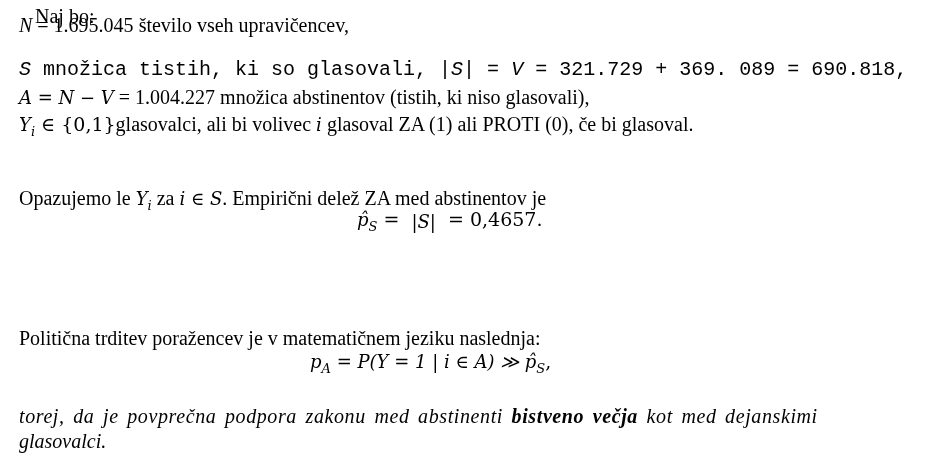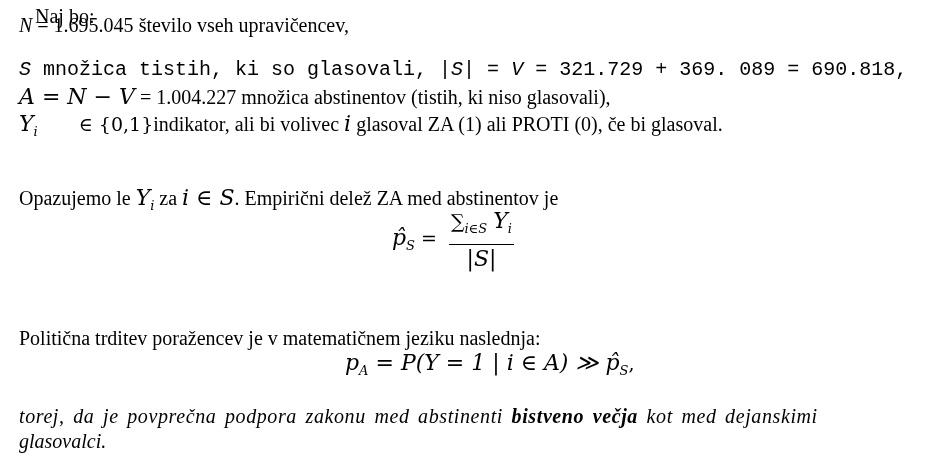--- a/index.html
+++ b/index.html
@@ -3,22 +3,22 @@
 <meta charset="utf-8">
 <style>
   html, body { margin:0; padding:0; background:#ffffff; }
   body {
     width:943px; height:461px; overflow:hidden; position:relative;
     font-family: "Liberation Serif", "DejaVu Serif", serif;
     color:#000; font-size:20px;
   }
   .line { position:absolute; left:19px; white-space:nowrap; line-height:24px; }
   .it { font-style:italic; }
-  .math { font-family: "DejaVu Serif", "Liberation Serif", serif; font-size:19px;margin-left:35px; }
-  .mi { font-style:italic; font-family: "DejaVu Serif", "Liberation Serif", serif; font-size:22px; }
+  .math { font-family: "DejaVu Serif", "Liberation Serif", serif; font-size:19px; }
+  .mi { font-style:italic; font-family: "DejaVu Serif", "Liberation Serif", serif; font-size:18px; }
   .sub { font-size:13px; vertical-align:-5px; font-style:italic; font-family:"DejaVu Serif", serif; }
   .center { position:absolute; white-space:nowrap; }
   .frac { display:inline-block; vertical-align:middle; text-align:center; margin:0 6px; }
   .frac .num { display:block; padding:0 2px 2px; border-bottom:1.5px solid #000; line-height:26px; }
   .frac .den { display:block; padding-top:2px; line-height:24px; }
   .last { font-style:italic; font-size:20px; }
   b { font-weight:bold; }
 </style>
 </head>
 <body>
@@ -35,34 +35,34 @@
 
   <div class="line" style="top:58px;font-family:Liberation Mono, monospace;">
     <span class="it">S</span><span> množica tistih, ki so glasovali, |</span><span class="it">S</span><span>| = </span><span class="it">V</span><span> = 321.729 + 369. 089 = 690.818,</span>
   </div>
 
   <div class="line" style="top:85px;">
     <span class="mi">A  =  N − V</span><span> = 1.004.227 </span><span>množica abstinentov (tistih, ki niso glasovali),</span>
   </div>
 
   <div class="line" style="top:112px;">
-    <span class="mi">Y</span><span class="sub">i</span><span class="math"> ∈ {0,1}</span><span>indikator, ali bi volivec </span><span class="mi">i</span><span> glasoval ZA (1) ali PROTI (0), če bi glasoval.</span>
+    <span class="mi">Y</span><span class="sub">i</span><span class="math"> ∈ {0,1}</span><span>glasovalci, ali bi volivec </span><span class="mi">i</span><span> glasoval ZA (1) ali PROTI (0), če bi glasoval.</span>
   </div>
 
   <div class="line" style="top:186px;">
     <span>Opazujemo le </span><span class="mi">Y</span><span class="sub">i</span><span> za </span><span class="mi">i ∈ S</span><span>. Empirični delež ZA med abstinentov je</span>
   </div>
 
   <div class="center math" style="left:357px; top:208px;">
     <span class="mi">p̂</span><span class="sub">S</span>
     <span>=</span>
     <span class="frac">
-      <span class="num"><span>∑</span><span class="sub">i∈S</span> <span class="mi">Y</span><span class="sub">i</span></span>
       <span class="den mi">|S|</span>
     </span>
+    <span>= 0,4657.</span>
   </div>
 
   <div class="line" style="top:326px;">
     <span>Politična trditev poražencev je v matematičnem jeziku naslednja:</span>
   </div>
 
   <div class="center math" style="left:310px; top:350px;">
     <span class="mi">p</span><span class="sub">A</span><span class="mi"> = P(Y = 1 | i ∈ A) ≫ </span><span class="mi">p̂</span><span class="sub">S</span><span>,</span>
   </div>
 

